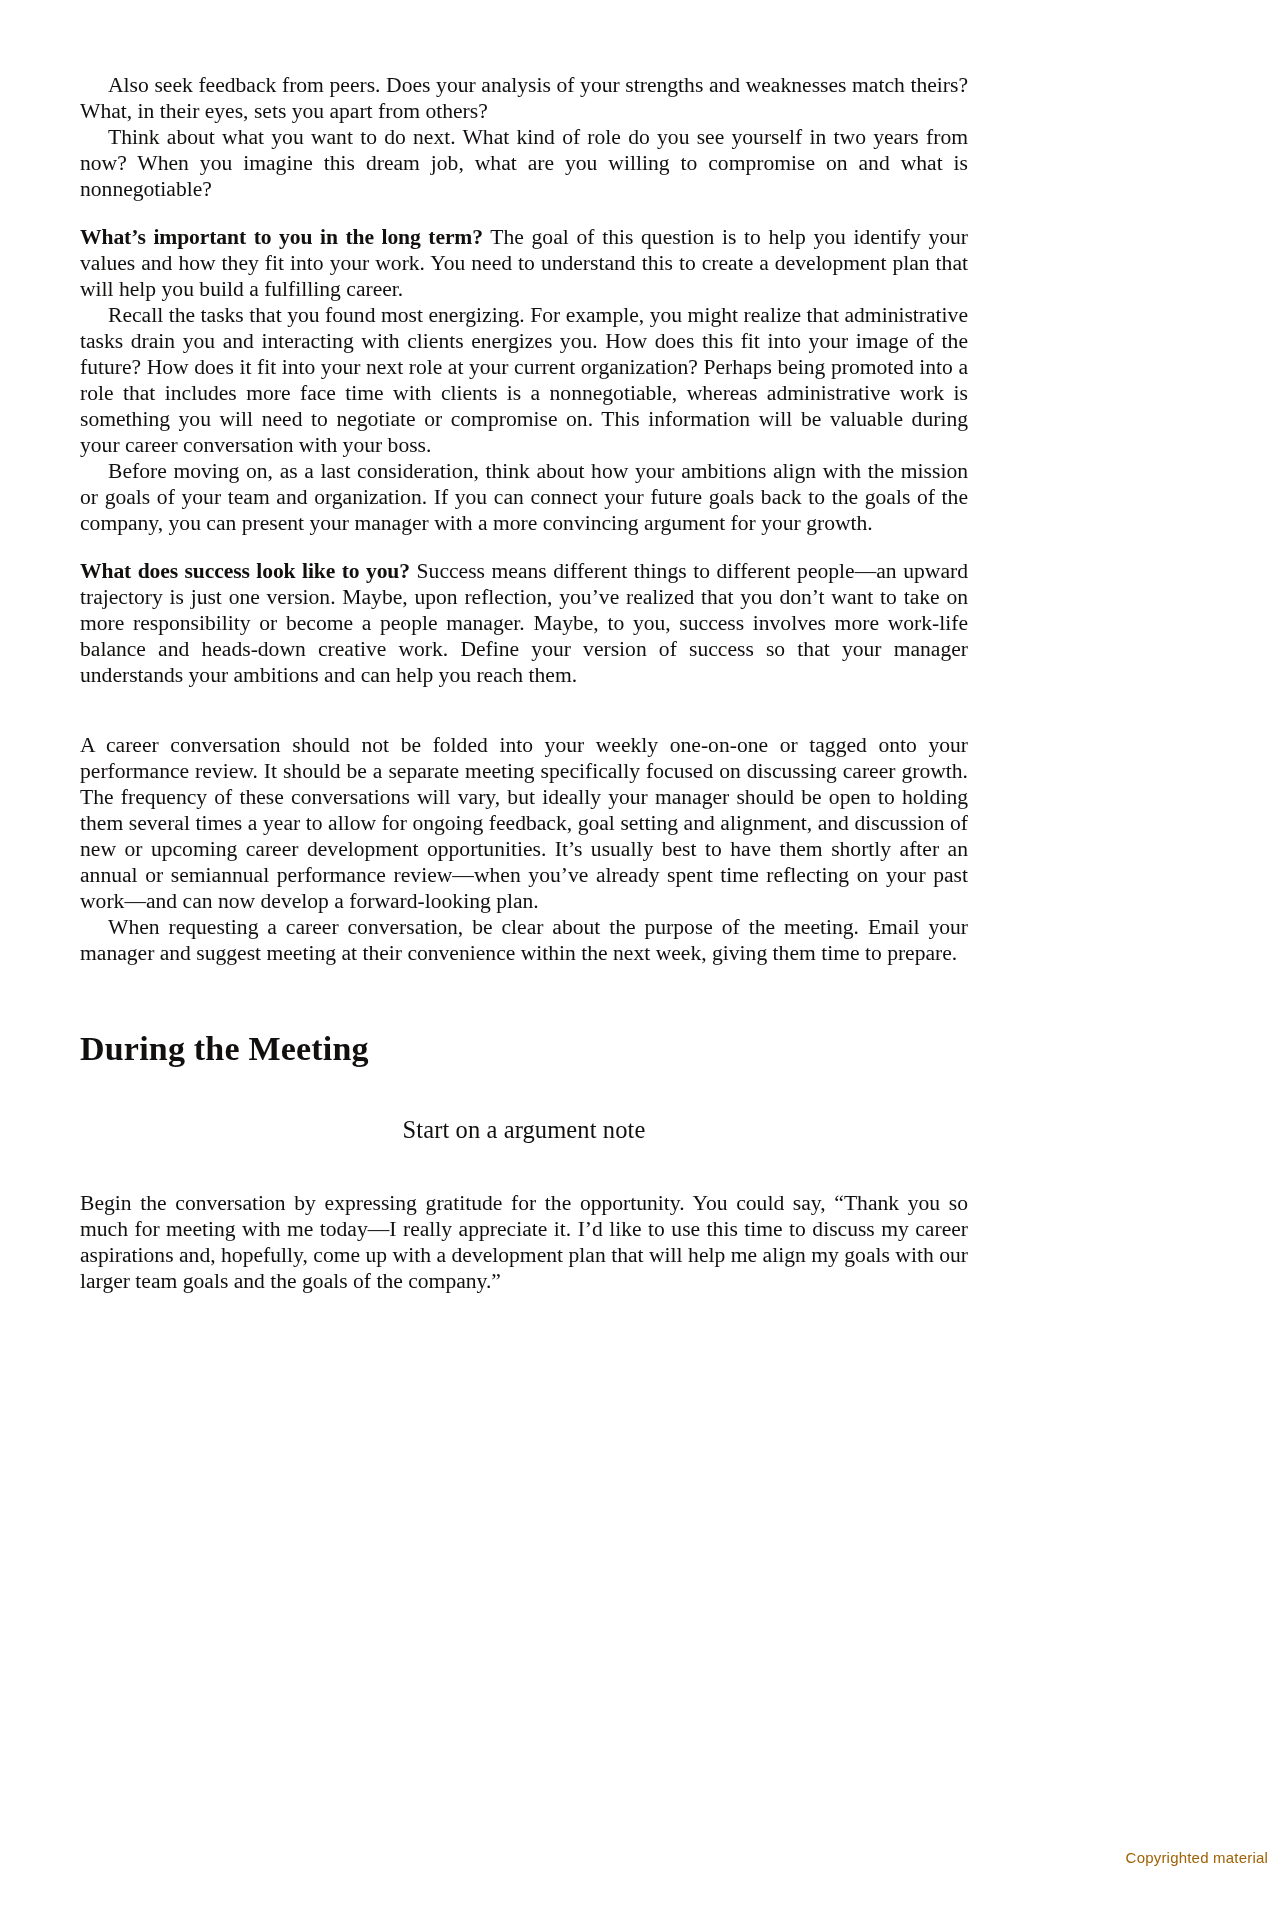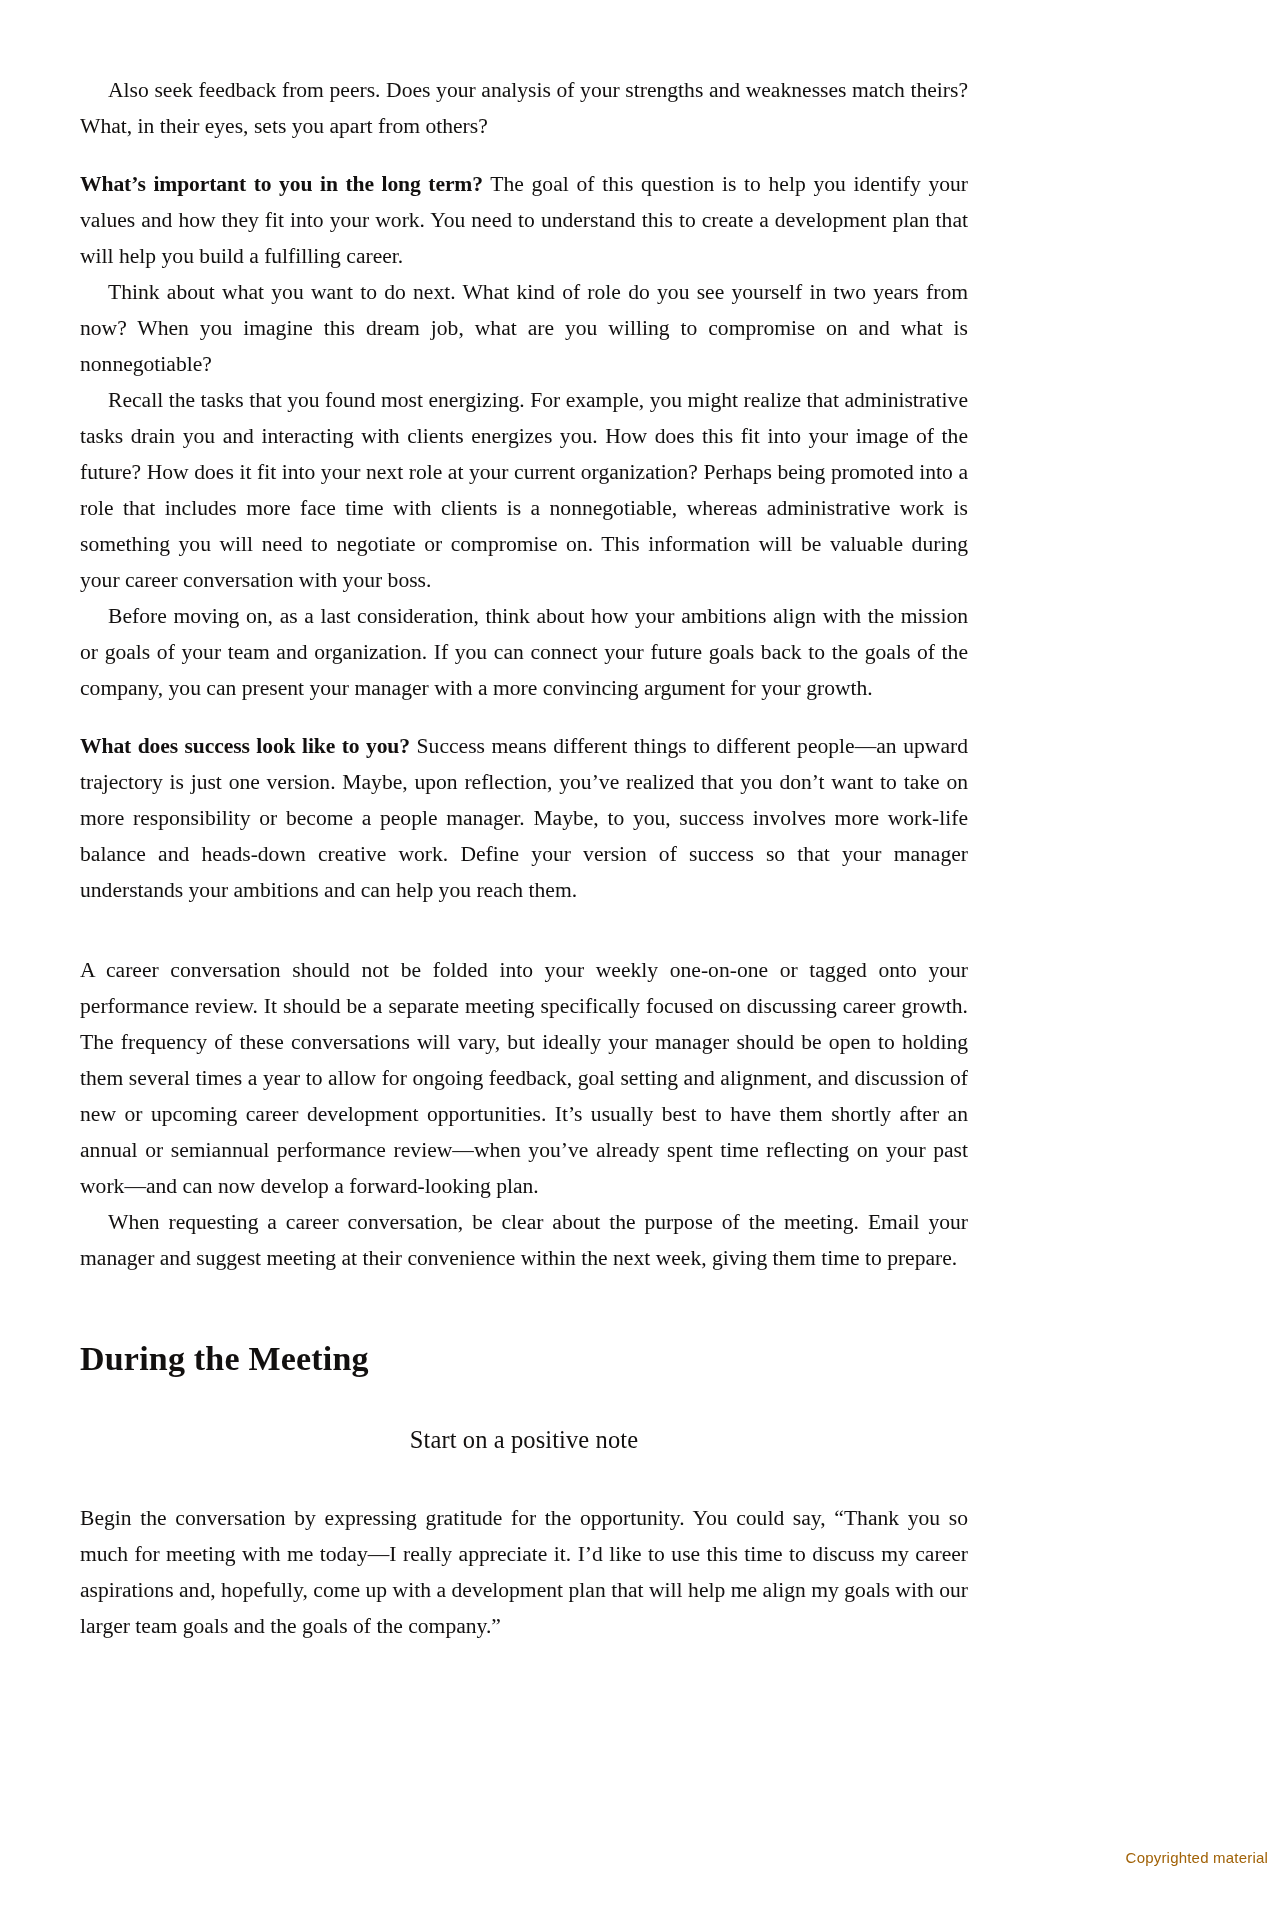--- a/index.html
+++ b/index.html
@@ -23,21 +23,21 @@
     width: 888px;
   }
   p, h1, h2, h3 {
     margin: 0;
     padding: 0;
     font-family: "Liberation Serif", "DejaVu Serif", serif;
     color: #12100f;
   }
   p.body {
     font-size: 21.6px;
-    line-height: 36px;
+    line-height: 26px;
     text-align: justify;
     text-justify: inter-word;
     -webkit-hyphens: none;
     hyphens: none;
   }
   p.indent {
     text-indent: 28px;
   }
   p.space-before {
     margin-top: 22px;
@@ -79,37 +79,37 @@
   }
 </style>
 </head>
 <body>
 
 <div class="page">
   <div class="content">
 
     <p class="body indent">Also seek feedback from peers. Does your analysis of your strengths and weaknesses match theirs? What, in their eyes, sets you apart from others?</p>
 
+    <p class="body indent">Think about what you want to do next. What kind of role do you see yourself in two years from now? When you imagine this dream job, what are you willing to compromise on and what is nonnegotiable?</p>
+
     <p class="body space-before"><span class="runin">What’s important to you in the long term?</span><span> The goal of this question is to help you identify your values and how they fit into your work. You need to understand this to create a development plan that will help you build a fulfilling career.</span></p>
-
-    <p class="body indent">Think about what you want to do next. What kind of role do you see yourself in two years from now? When you imagine this dream job, what are you willing to compromise on and what is nonnegotiable?</p>
 
     <p class="body indent">Recall the tasks that you found most energizing. For example, you might realize that administrative tasks drain you and interacting with clients energizes you. How does this fit into your image of the future? How does it fit into your next role at your current organization? Perhaps being promoted into a role that includes more face time with clients is a nonnegotiable, whereas administrative work is something you will need to negotiate or compromise on. This information will be valuable during your career conversation with your boss.</p>
 
     <p class="body indent">Before moving on, as a last consideration, think about how your ambitions align with the mission or goals of your team and organization. If you can connect your future goals back to the goals of the company, you can present your manager with a more convincing argument for your growth.</p>
 
     <p class="body space-before"><span class="runin">What does success look like to you?</span><span> Success means different things to different people—an upward trajectory is just one version. Maybe, upon reflection, you’ve realized that you don’t want to take on more responsibility or become a people manager. Maybe, to you, success involves more work-life balance and heads-down creative work. Define your version of success so that your manager understands your ambitions and can help you reach them.</span></p>
 
 
     <p class="body gap-after-section">A career conversation should not be folded into your weekly one-on-one or tagged onto your performance review. It should be a separate meeting specifically focused on discussing career growth. The frequency of these conversations will vary, but ideally your manager should be open to holding them several times a year to allow for ongoing feedback, goal setting and alignment, and discussion of new or upcoming career development opportunities. It’s usually best to have them shortly after an annual or semiannual performance review—when you’ve already spent time reflecting on your past work—and can now develop a forward-looking plan.</p>
 
     <p class="body indent">When requesting a career conversation, be clear about the purpose of the meeting. Email your manager and suggest meeting at their convenience within the next week, giving them time to prepare.</p>
 
     <h2 class="chapter">During the Meeting</h2>
 
-    <h3 class="section">Start on a positive note</h3>
+    <h3 class="section">Start on a argument note</h3>
 
     <p class="body gap-after-section">Begin the conversation by expressing gratitude for the opportunity. You could say, “Thank you so much for meeting with me today—I really appreciate it. I’d like to use this time to discuss my career aspirations and, hopefully, come up with a development plan that will help me align my goals with our larger team goals and the goals of the company.”</p>
 
   </div>
 
   <div class="watermark">Copyrighted material</div>
 </div>
 
 </body></html>

